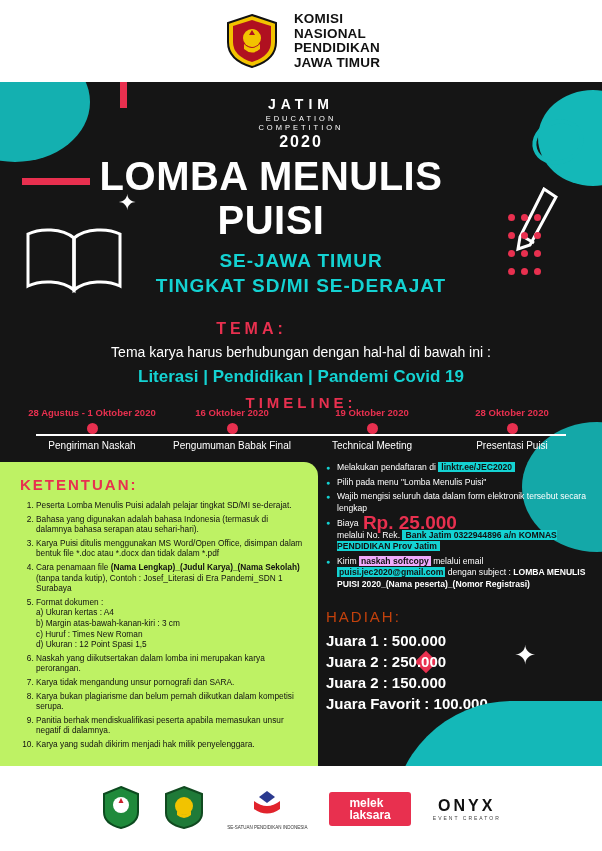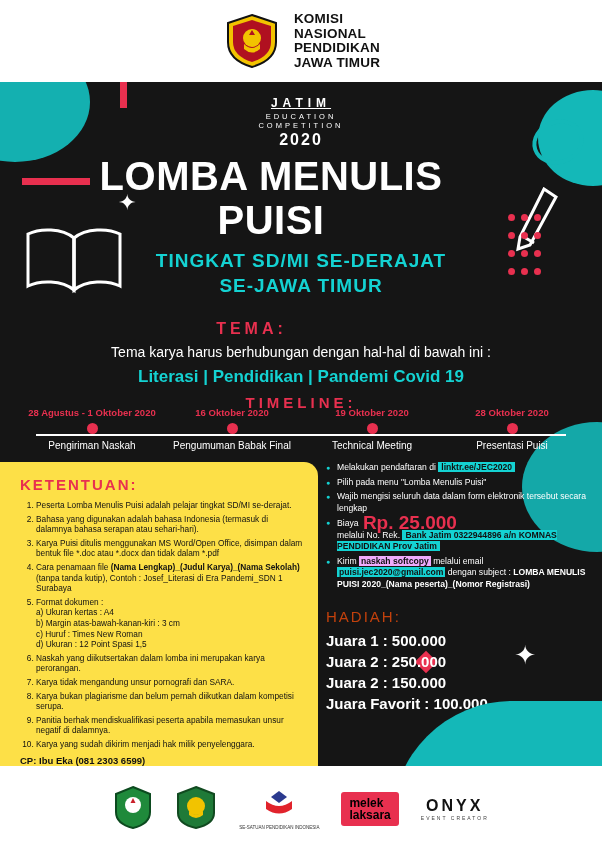--- a/index.html
+++ b/index.html
@@ -66,21 +66,21 @@
   }
   .sparkle {
     position: absolute; color: #ffffff; font-size: 22px; line-height: 1;
   }
 
   
   .jec {
     position: absolute; top: 14px; left: 0; width: 602px;
     text-align: center; color: #ffffff;
   }
-  .jec .l1 { font-weight: bold; font-size: 12px; letter-spacing: 5px; text-decoration: underline; }
+  .jec .l1 { font-weight: bold; font-size: 14px; letter-spacing: 5px; }
   .jec .l2 { font-size: 7.5px; letter-spacing: 3px; margin-top: 2px; }
   .jec .l3 { font-size: 7.5px; letter-spacing: 3px; }
   .jec .l4 { font-weight: bold; font-size: 16px; letter-spacing: 2px; margin-top: 1px; }
 
   .title-main {
     position: absolute; top: 72px; left: 0; width: 542px;
     text-align: center; color: #ffffff;
     font-weight: bold; font-size: 40px; line-height: 44px;
     letter-spacing: 0.5px;
   }
@@ -131,21 +131,21 @@
   .tl-date { color: #e8304f; font-size: 9.5px; font-weight: bold; }
   .tl-dot {
     width: 11px; height: 11px; border-radius: 50%;
     background: #e8304f; margin: 5px auto 6px auto;
   }
   .tl-name { color: #ffffff; font-size: 10px; }
 
   
   .left-card {
     position: absolute; top: 462px; left: 0; width: 318px; height: 304px;
-    background: #fde047;
+    background: #bef264;
     border-top-right-radius: 14px;
     padding: 14px 14px 8px 20px;
   }
   .ket-title {
     color: #e8304f; font-weight: bold; font-size: 15px; letter-spacing: 2px;
     margin-bottom: 7px;
   }
   ol.ket { margin-left: 16px; }
   ol.ket li {
     font-size: 8.3px; line-height: 10.6px; color: #111111; margin-bottom: 3px;
@@ -206,22 +206,22 @@
 
   
   .footer {
     position: absolute; bottom: 0; left: 0; width: 602px; height: 85px;
     background: #ffffff;
     display: flex; align-items: center; justify-content: center; gap: 22px;
   }
   .f-logo { text-align: center; }
   .f-cap { font-size: 4.5px; color: #333; margin-top: 2px; }
   .melek {
-    background: #e8304f; color: #000000; font-weight: bold;
-    font-size: 12px; line-height: 12px; padding: 5px 8px; border-radius: 3px;
+    background: #e8304f; color: #ffffff; font-weight: bold;
+    font-size: 12px; line-height: 12px; padding: 5px 20px; border-radius: 3px;
     text-align: left;
   }
   .onyx { text-align: center; }
   .onyx .n { font-size: 16px; letter-spacing: 3px; color: #111; font-weight: bold; }
   .onyx .s { font-size: 5px; letter-spacing: 2px; color: #444; }
 </style>
 </head>
 <body>
 
 <div class="poster">
@@ -282,22 +282,22 @@
       <div><span></span><span></span><span></span></div>
       <div><span></span><span></span><span></span></div>
       <div><span></span><span></span><span></span></div>
     </div>
 
     <div class="title-main">
       <div>LOMBA MENULIS</div>
       <div>PUISI</div>
     </div>
     <div class="title-sub">
+      <div>SE-JAWA TIMUR</div>
       <div>TINGKAT SD/MI SE-DERAJAT</div>
-      <div>SE-JAWA TIMUR</div>
     </div>
 
     <div class="tema-label">TEMA:</div>
     <div class="tema-line">Tema karya harus berhubungan dengan hal-hal di bawah ini :</div>
     <div class="tema-topics">Literasi | Pendidikan | Pandemi Covid 19</div>
 
     <div class="timeline-label">TIMELINE:</div>
     <div class="tl-bar"></div>
     <div class="tl-items">
       <div class="tl-item">
@@ -332,21 +332,20 @@
       <li>Bahasa yang digunakan adalah bahasa Indonesia (termasuk di dalamnya bahasa serapan atau sehari-hari).</li>
       <li>Karya Puisi ditulis menggunakan MS Word/Open Office, disimpan dalam bentuk file *.doc atau *.docx dan tidak dalam *.pdf</li>
       <li>Cara penamaan file <b>(Nama Lengkap)_(Judul Karya)_(Nama Sekolah)</b> (tanpa tanda kutip), Contoh : Josef_Literasi di Era Pandemi_SDN 1 Surabaya</li>
       <li>Format dokumen :<br>a) Ukuran kertas : A4<br>b) Margin atas-bawah-kanan-kiri : 3 cm<br>c) Huruf : Times New Roman<br>d) Ukuran : 12 Point Spasi 1,5</li>
       <li>Naskah yang diikutsertakan dalam lomba ini merupakan karya perorangan.</li>
       <li>Karya tidak mengandung unsur pornografi dan SARA.</li>
       <li>Karya bukan plagiarisme dan belum pernah diikutkan dalam kompetisi serupa.</li>
       <li>Panitia berhak mendiskualifikasi peserta apabila memasukan unsur negatif di dalamnya.</li>
       <li>Karya yang sudah dikirim menjadi hak milik penyelenggara.</li>
     </ol>
-    <div class="ket-cp">CP: Ibu Eka (081 2303 6599)</div>
   </div>
 
   <div class="right-col">
     <ul class="pend">
       <li>
         <span>Melakukan pendaftaran di </span><span class="hl-link">linktr.ee/JEC2020</span>
       </li>
       <li>Pilih pada menu "Lomba Menulis Puisi"</li>
       <li>Wajib mengisi seluruh data dalam form elektronik tersebut secara lengkap</li>
       <li>

